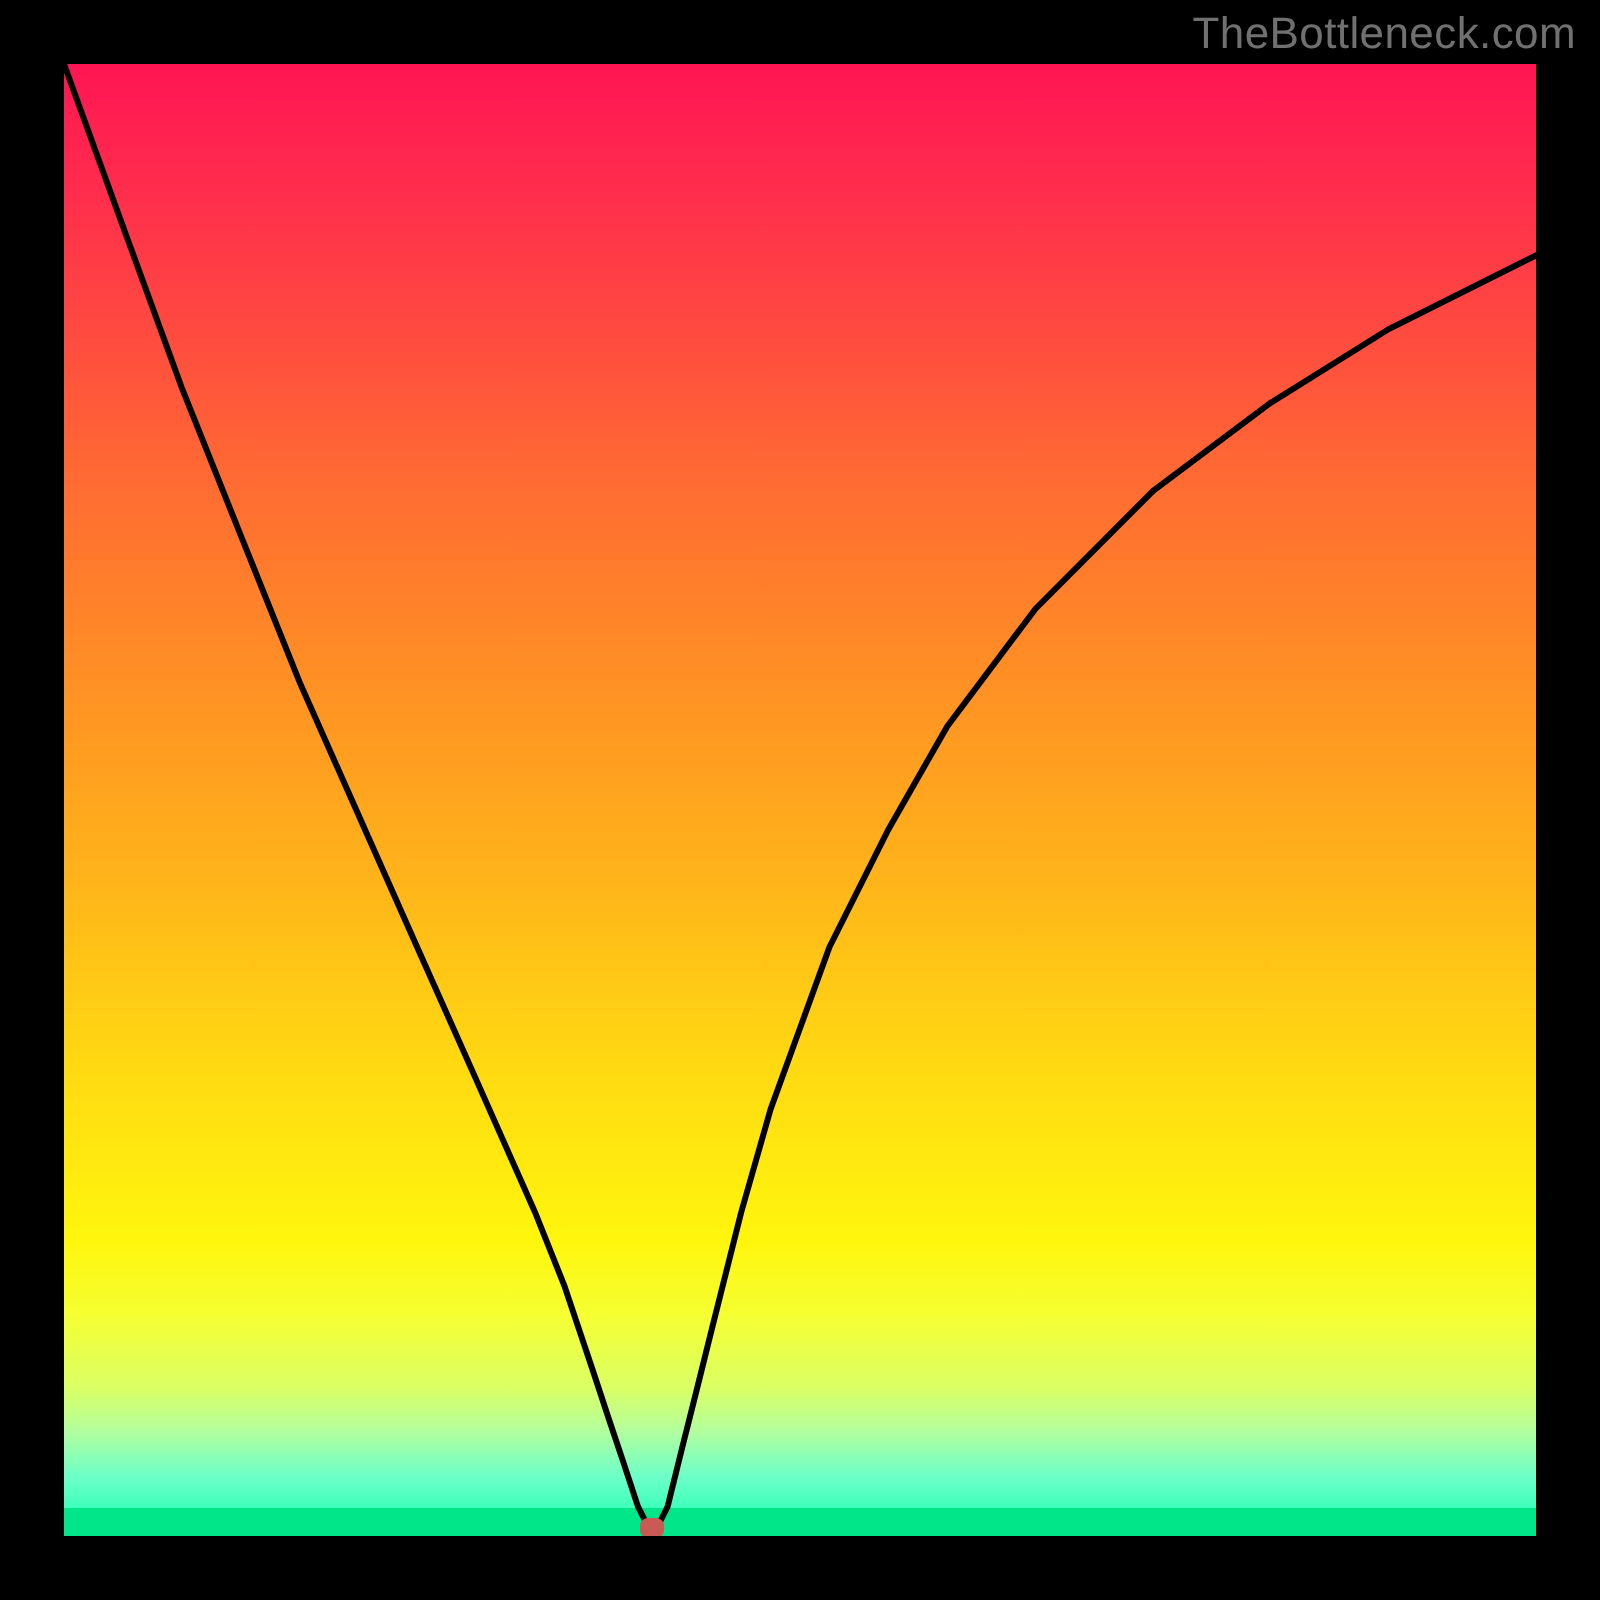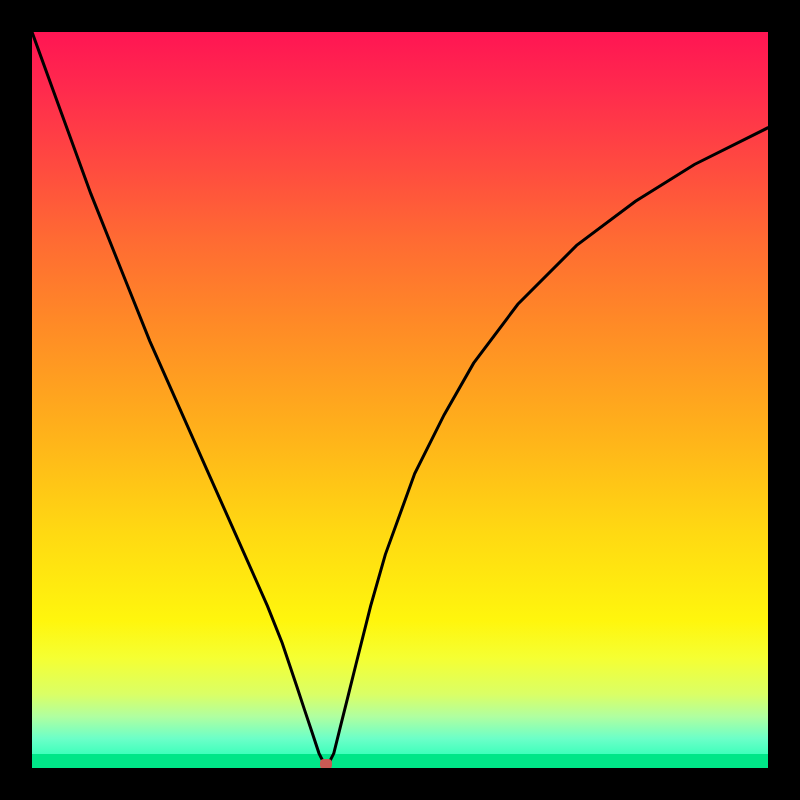--- a/index.html
+++ b/index.html
@@ -74,20 +74,21 @@
     color: #707070;
     font-size: 22px;
     letter-spacing: 0.2px;
   }
 </style>
 </head>
 <body>
 
 <div class="container">
 
+  <div class="watermark">TheBottleneck.com</div>
 
   <div class="plot-area">
     <div class="gradient"></div>
     <div class="green-band"></div>
 
     <svg class="curve" viewBox="0 0 736 736" preserveAspectRatio="none">
       <path id="curve-path" fill="none" stroke="#000" stroke-width="3" stroke-linecap="round" d="M0.0 0.0 L29.4 81.0 L58.9 161.9 L88.3 235.5 L117.8 309.1 L147.2 375.4 L176.6 441.6 L206.1 507.8 L235.5 574.1 L250.2 610.9 L265.0 655.0 L272.3 677.1 L279.7 699.2 L287.0 721.3 L294.4 736.0 L301.8 721.3 L309.1 691.8 L316.5 662.4 L323.8 633.0 L338.6 574.1 L353.3 522.6 L382.7 441.6 L412.2 382.7 L441.6 331.2 L485.8 272.3 L544.6 213.4 L603.5 169.3 L662.4 132.5 L736.0 95.7"></path>
     </svg>
 
     <div id="marker" class="marker" style="left: 294.4px; top: 732px;"></div>

